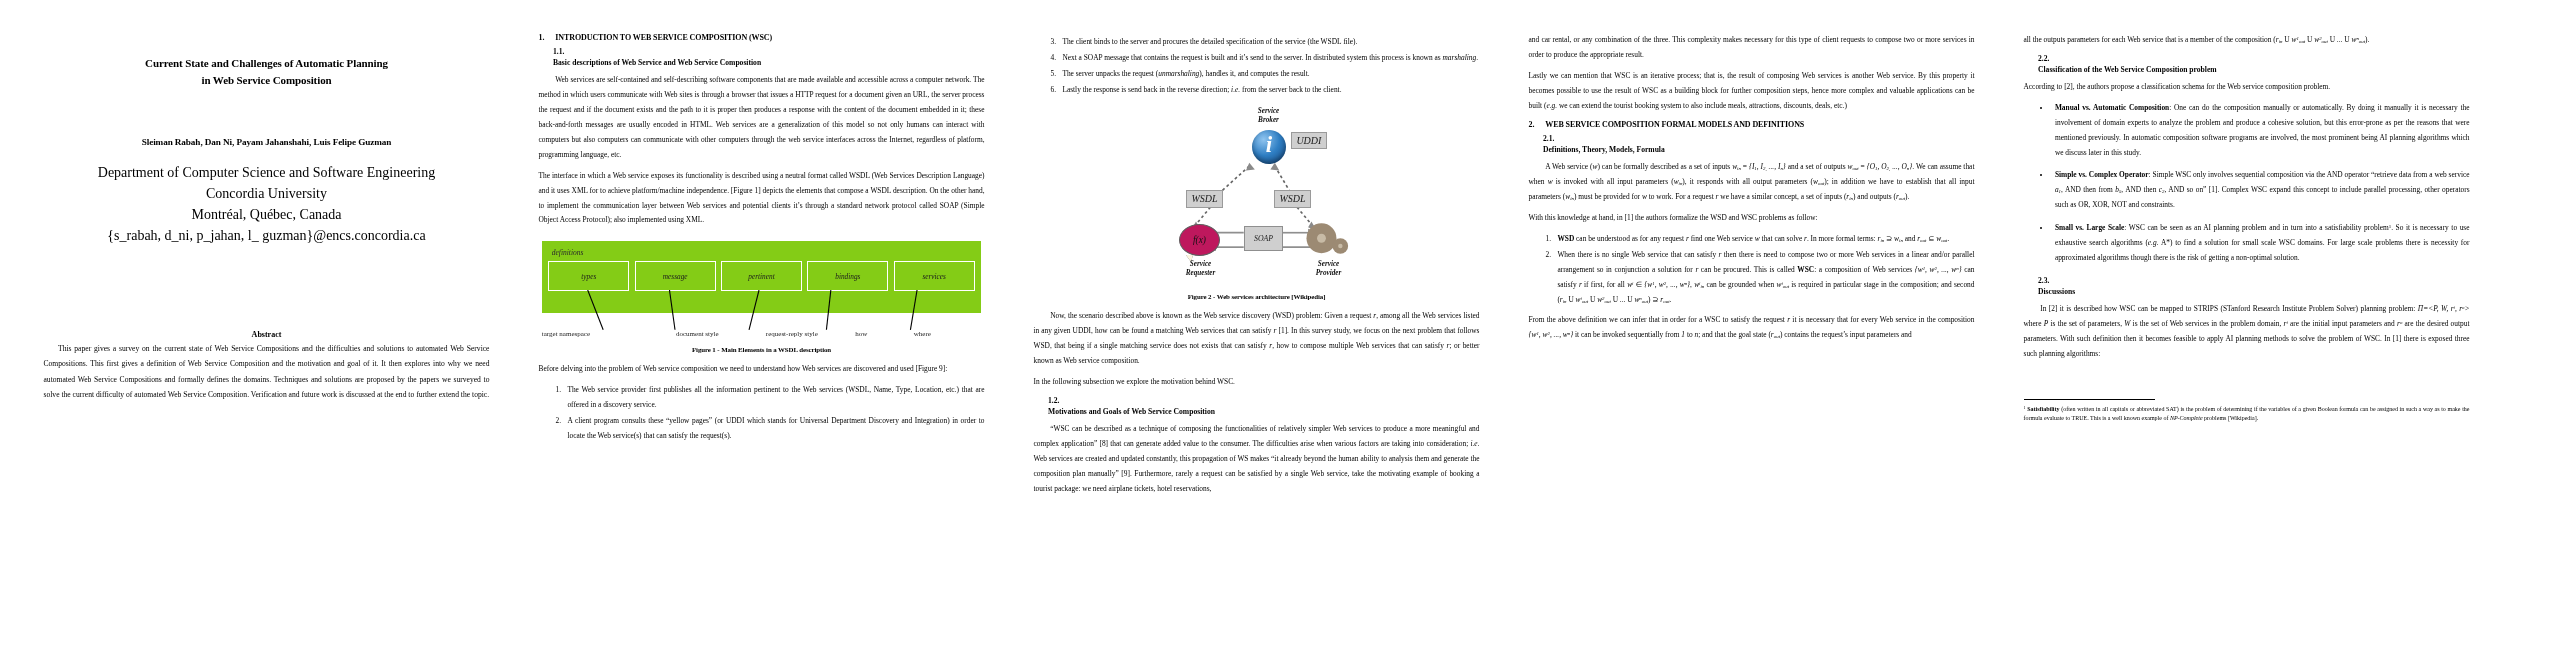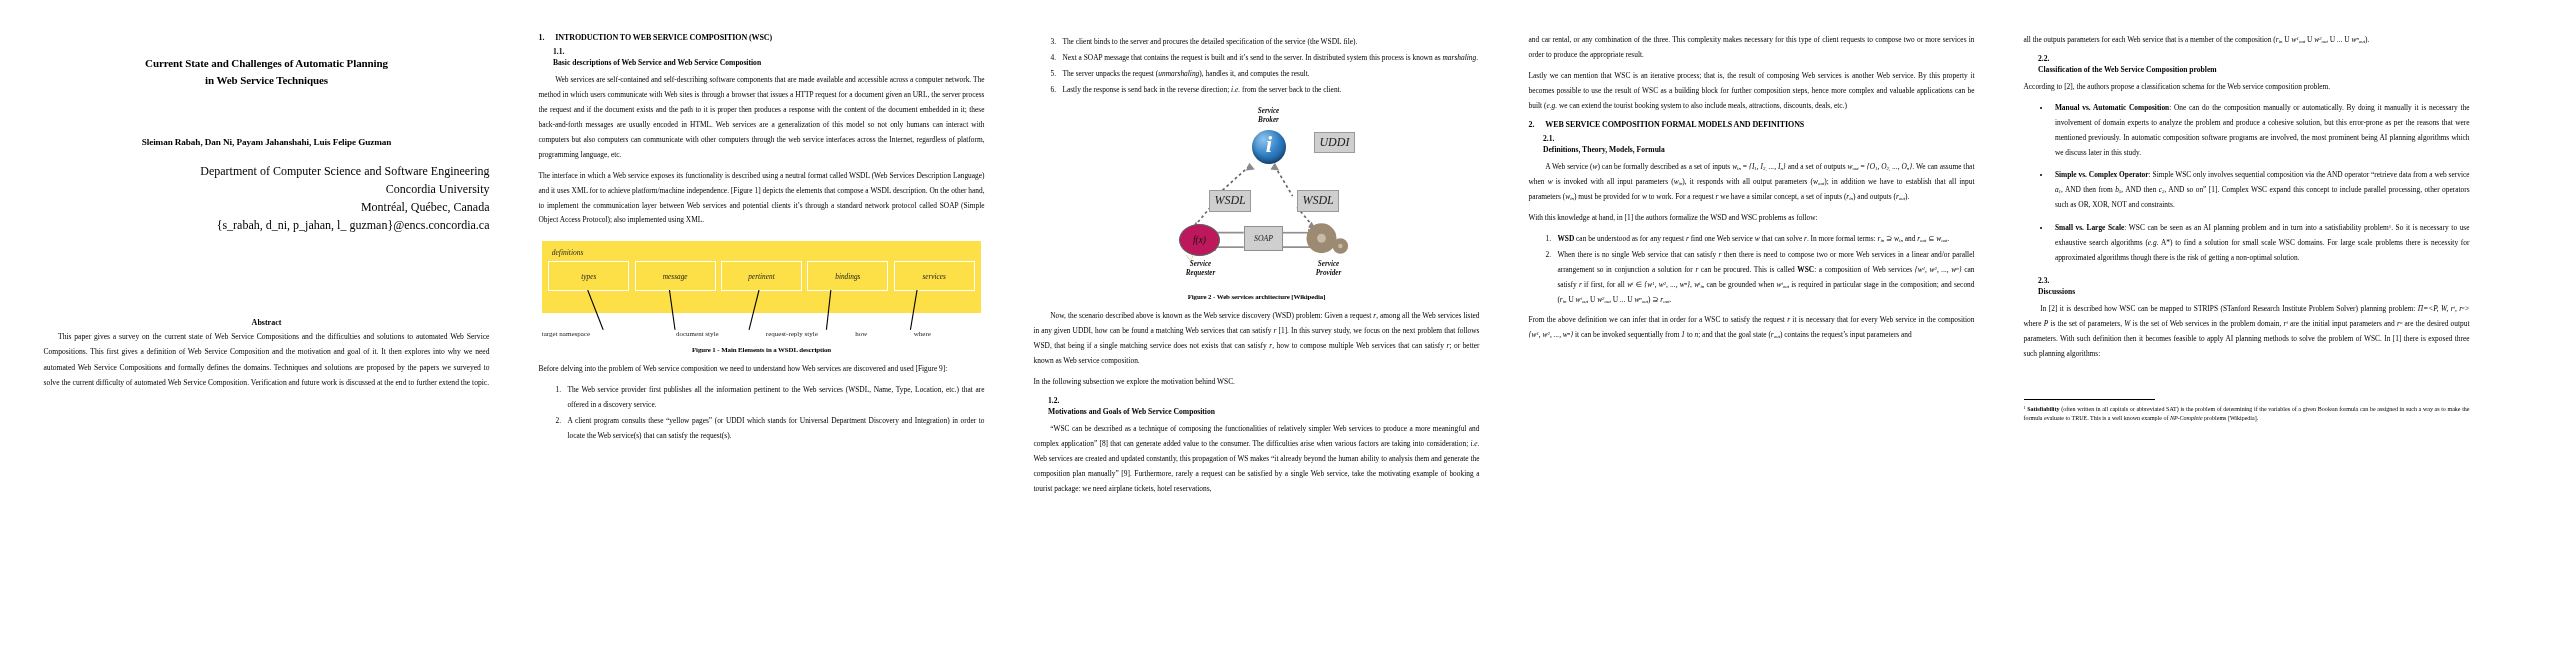--- a/index.html
+++ b/index.html
@@ -34,22 +34,22 @@
     letter-spacing:-0.1px;
   }
   .authors{
     font-weight:bold;
     font-size:9.2px;
     text-align:center;
     margin-top:48px;
     letter-spacing:-0.1px;
   }
   .affil{
-    font-size:12px;
-    text-align:right;
+    font-size:14px;
+    text-align:center;
     margin-top:14.5px;
     line-height:1.52;
   }
   .abstract-head{
     font-weight:bold;
     font-size:8px;
     text-align:center;
     margin-top:83px;
     margin-bottom:2px;
   }
@@ -105,21 +105,21 @@
   sup{font-size:0.66em;vertical-align:0.45em;}
   .fig-cap{
     font-weight:bold;
     font-size:6.9px;
     text-align:center;
     margin:7.8px 0 9px 0;
     letter-spacing:-0.1px;
   }
   
   .wsdl{
-    background:#fde047;
+    background:#84cc16;
     padding:6.7px 6.7px 22px 6.7px;
     margin:12.2px 3.3px 0 3.3px;
     position:relative;
     box-sizing:border-box;
   }
   .wsdl .defs{
     font-style:italic;
     font-size:7.5px;
     color:#2a2a2a;
     margin:1.1px 0 3.9px 3.3px;
@@ -176,25 +176,24 @@
     text-align:center;
     font-family:"Liberation Serif",serif;
     font-weight:bold;font-style:italic;
     font-size:23px;color:#fff;
   }
   .tag{
     position:absolute;
     background:#cfcfcf;
     border:0.6px solid #9a9a9a;
     font-style:italic;
-    font-size:12px;
+    font-size:10px;
     color:#222;
     padding:2.2px 4.4px;
     text-align:center;
-    margin-left:23px;
   }
   .bubble{
     position:absolute;
     width:39px;height:30px;
     background:#be185d;
     border:1.1px solid #5f5f5f;
     border-radius:50%;
     font-style:italic;font-size:9.4px;
     display:flex;align-items:center;justify-content:center;
     color:#111;
@@ -227,21 +226,21 @@
   }
 </style>
 </head>
 <body>
 
 <div class="page">
 
   <div class="col">
     <div class="title">
       <div>Current State and Challenges of Automatic Planning</div>
-      <div>in Web Service Techniques</div>
+      <div>in Web Service Composition</div>
     </div>
 
     <div class="authors">Sleiman Rabah, Dan Ni, Payam Jahanshahi, Luis Felipe Guzman</div>
 
     <div class="affil">
       <div>Department of Computer Science and Software Engineering</div>
       <div>Concordia University</div>
       <div>Montréal, Québec, Canada</div>
       <div>{s_rabah, d_ni, p_jahan, l_ guzman}@encs.concordia.ca</div>
     </div>

